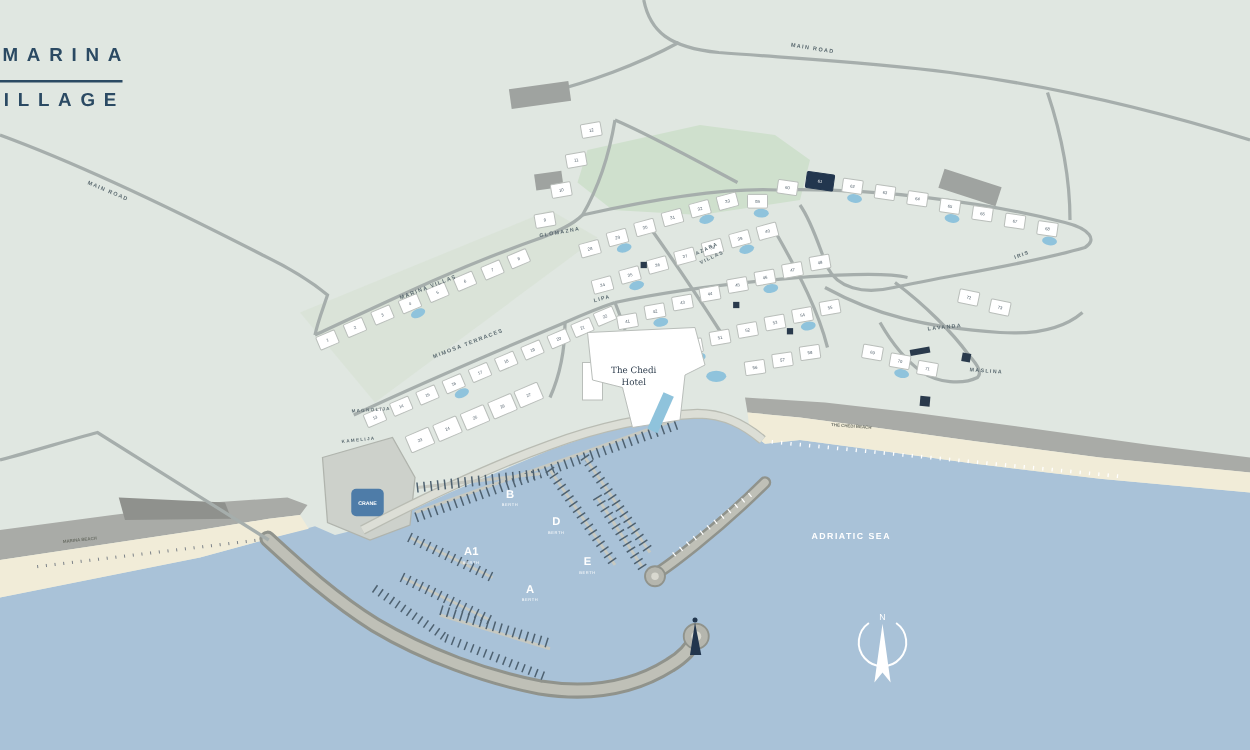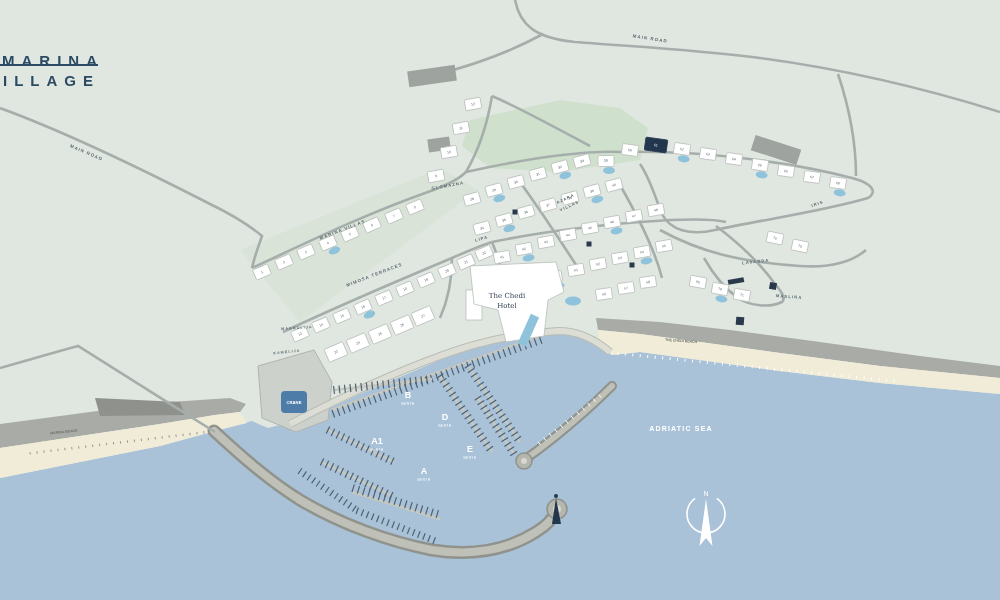--- a/index.html
+++ b/index.html
@@ -1,20 +1,20 @@
 <!DOCTYPE html>
 <html><head>
 <meta charset="utf-8">
 <style>
   html,body{margin:0;padding:0;background:#e0e7e1;}
   #stage{position:relative;width:1000px;height:600px;overflow:hidden;
          font-family:"Liberation Sans",sans-serif;}
   #map{position:absolute;inset:0;}
   #logo{position:absolute;top:36px;left:-14px;color:#2b4a63;z-index:5;}
-  #logo .l1{position:absolute;left:16px;top:16px;font-size:15px;font-weight:600;letter-spacing:7px;}
+  #logo .l1{position:absolute;left:16px;top:0;font-size:15px;font-weight:600;letter-spacing:7px;}
   #logo .rule{position:absolute;left:0;top:28px;width:112px;height:2px;background:#2b4a63;}
   #logo .l2{position:absolute;left:0;top:36px;font-size:15px;font-weight:600;letter-spacing:7px;}
   text{user-select:none;}
   .roadlbl{fill:#5b6a70;font-weight:bold;letter-spacing:1.1px;}
   .whitelbl{fill:#ffffff;font-weight:bold;}
 </style>
 </head>
 <body>
 
 <div id="stage">

